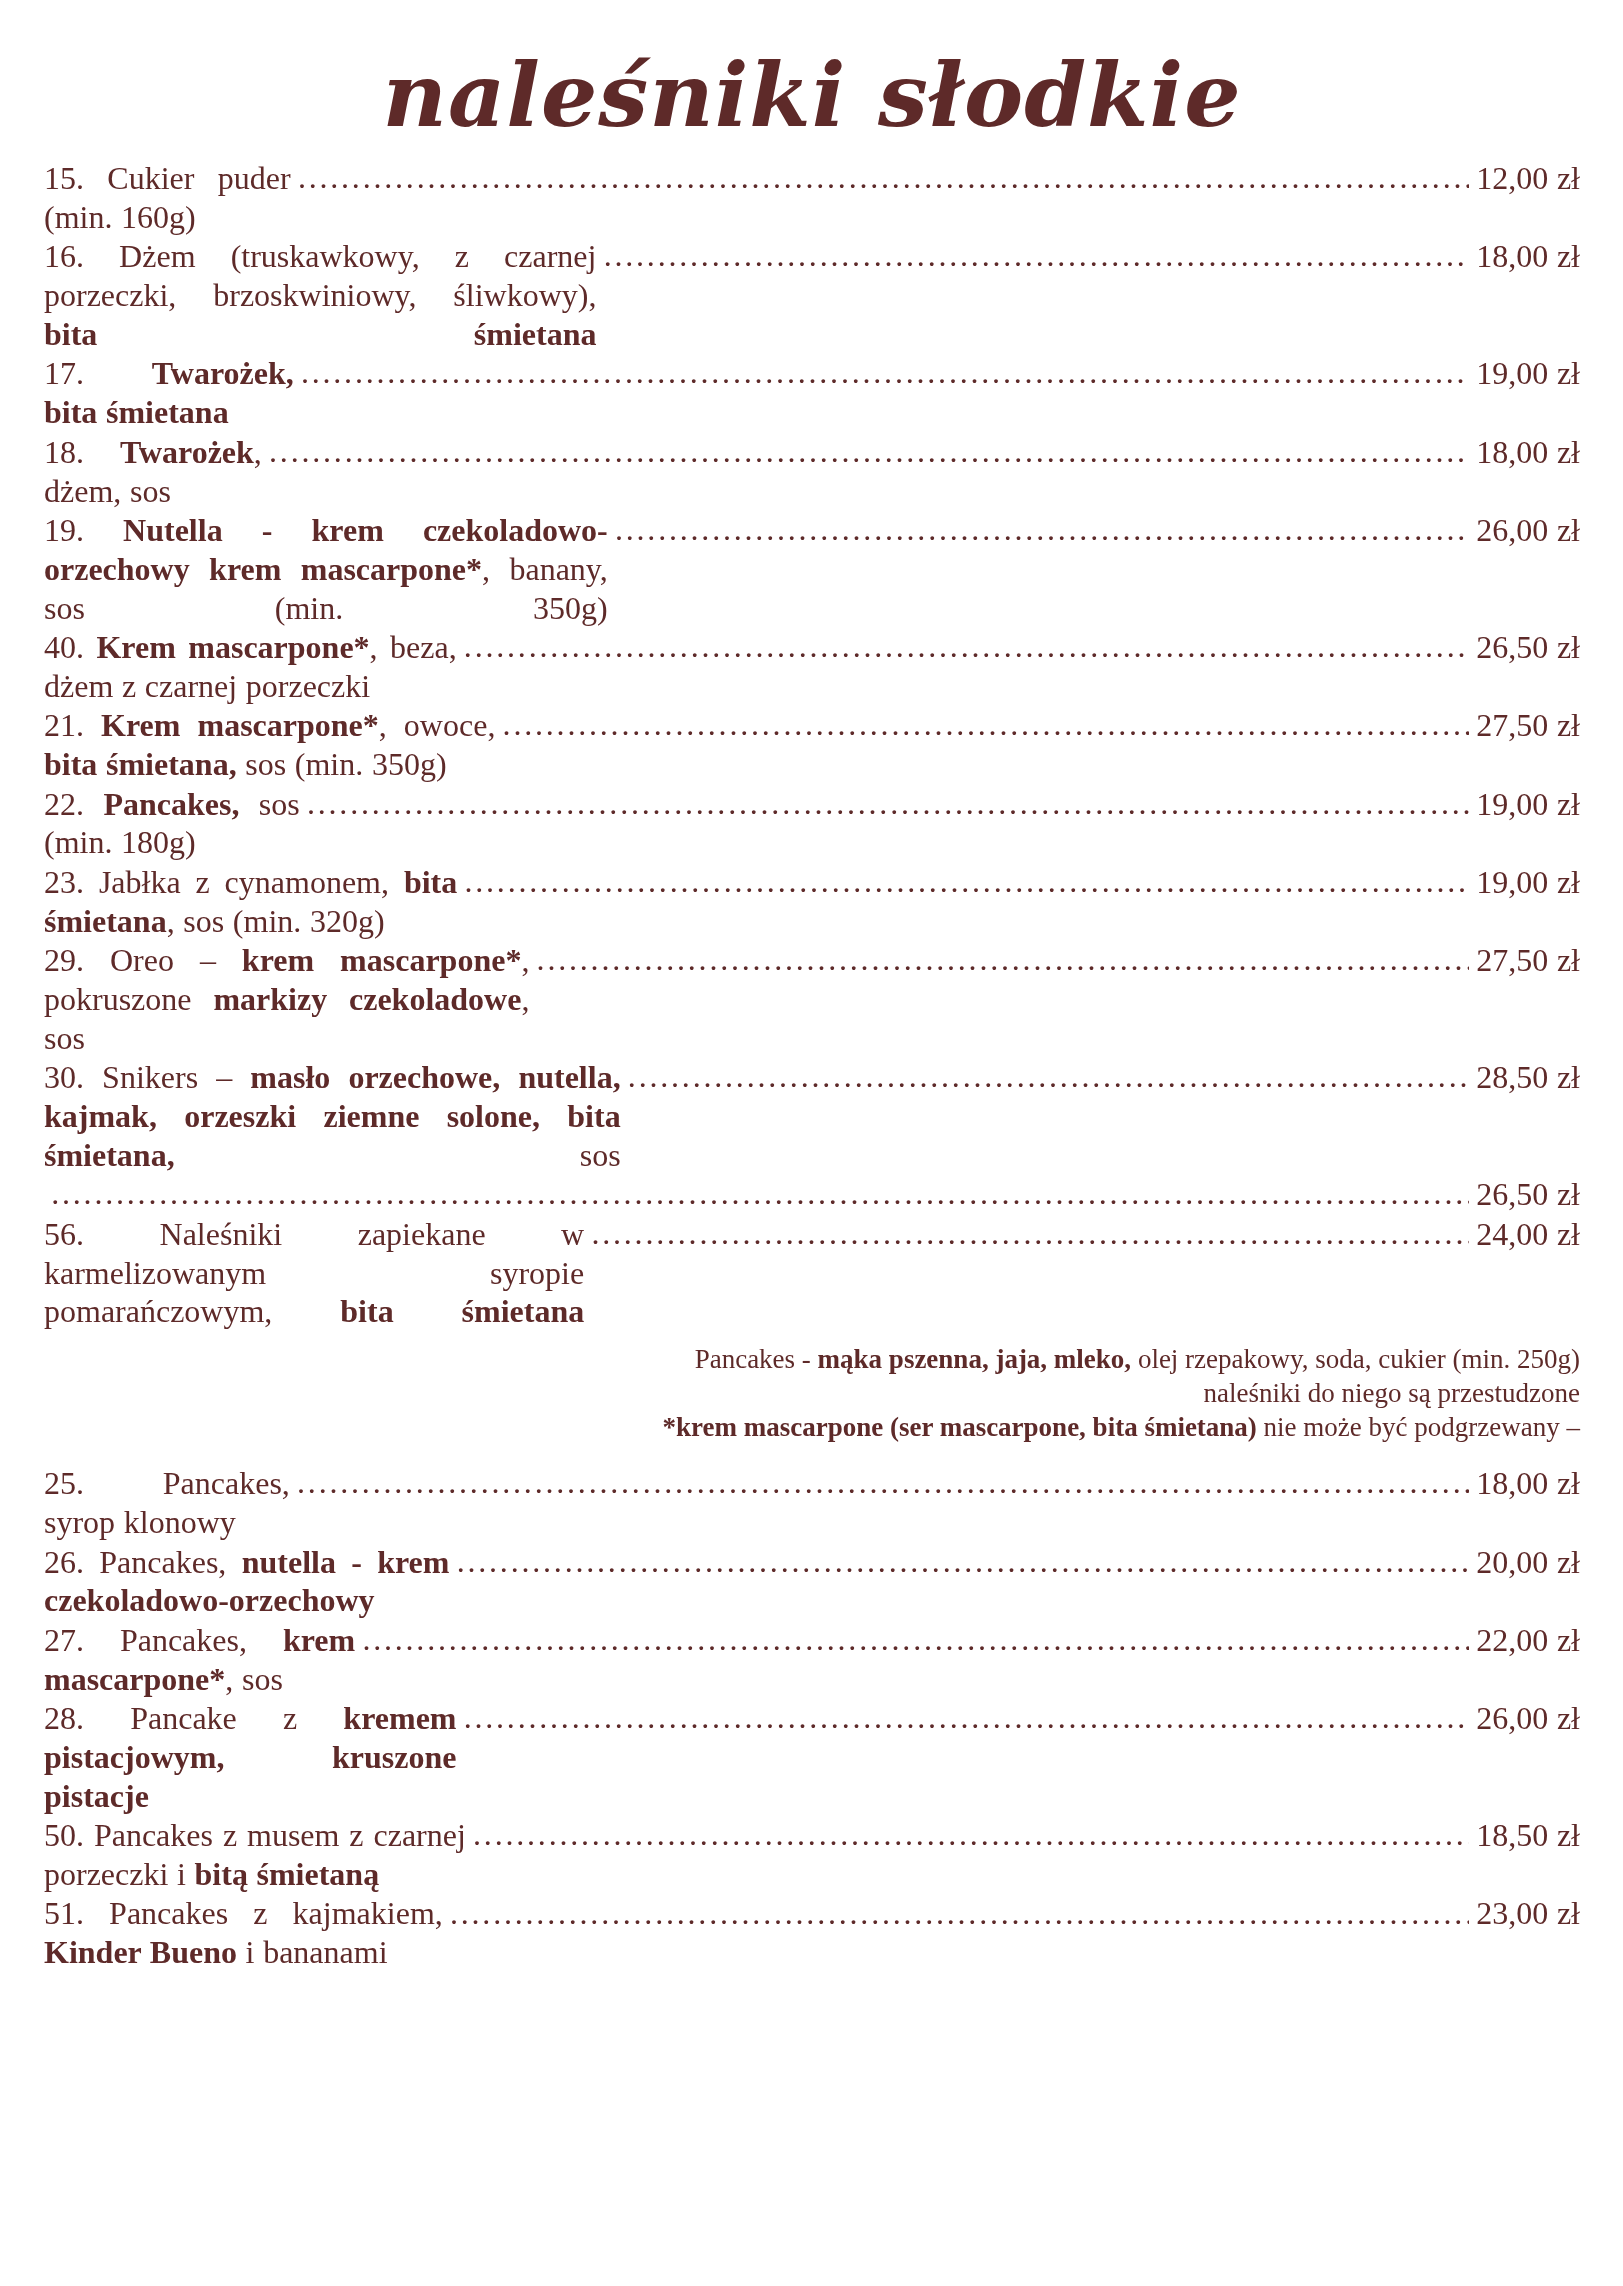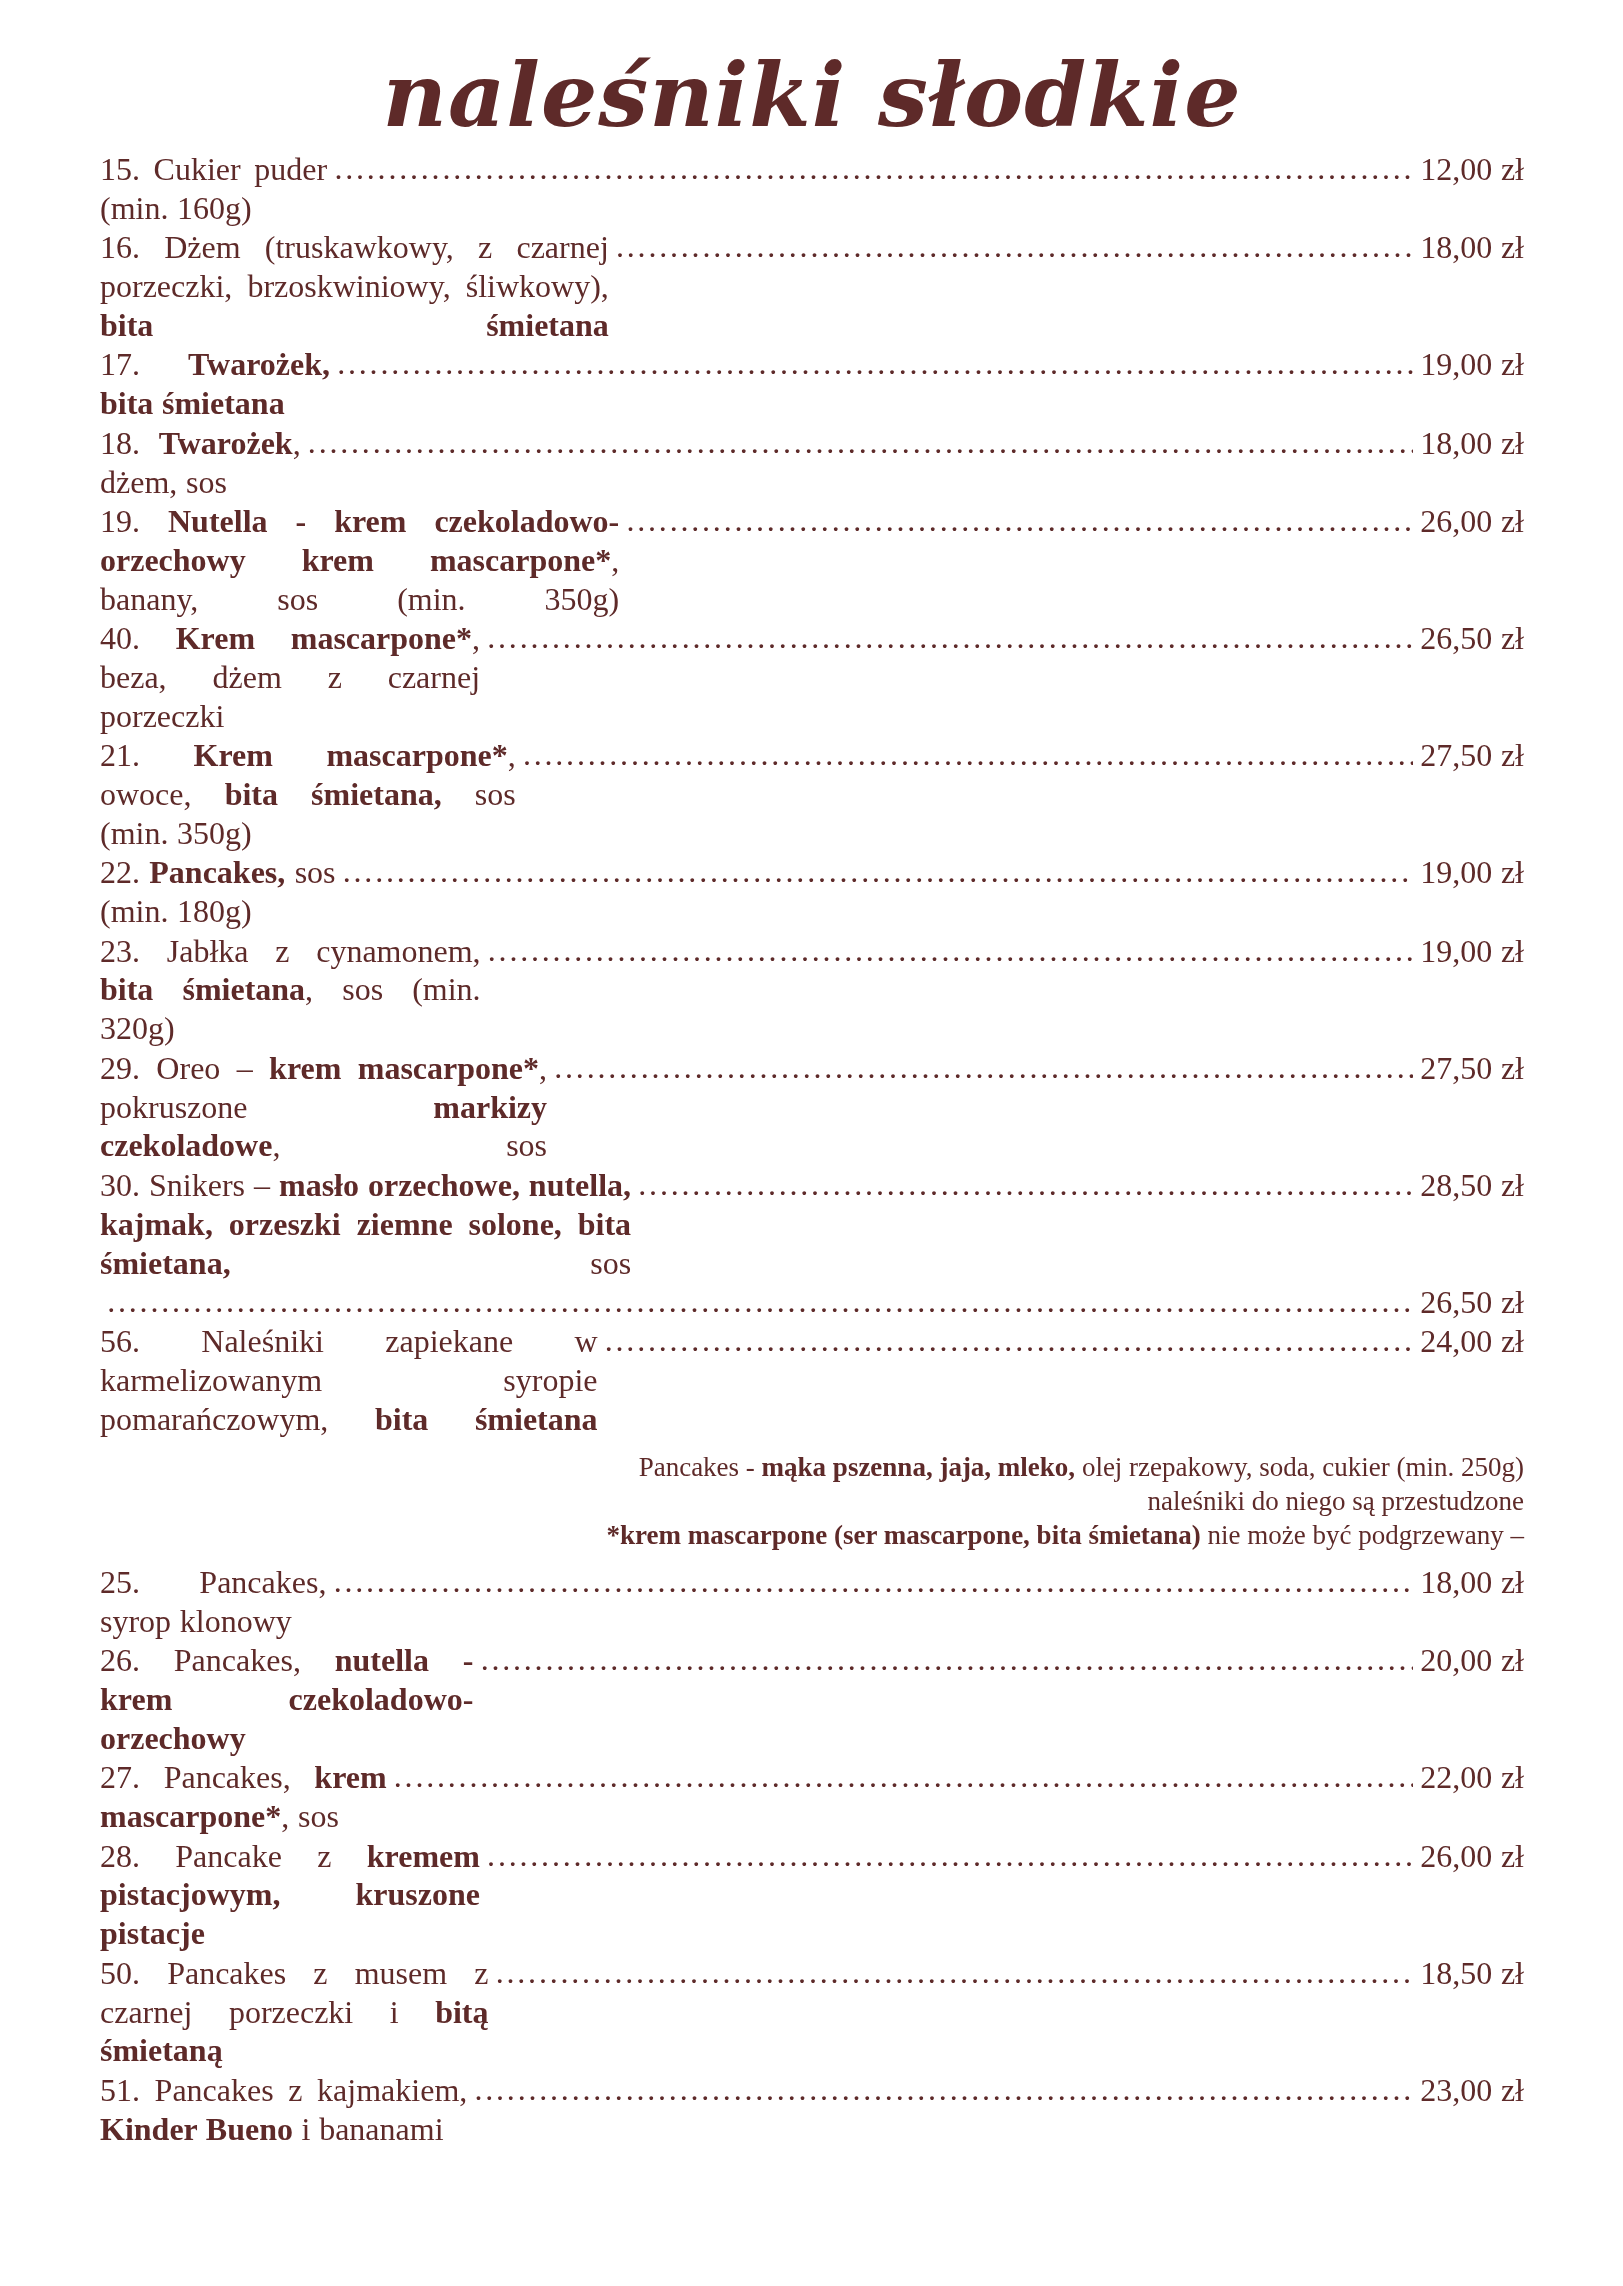--- a/index.html
+++ b/index.html
@@ -14,21 +14,21 @@
     font-family: "Liberation Serif", "DejaVu Serif", serif;
     color: #5e2a29;
     -webkit-font-smoothing: antialiased;
     overflow: hidden;
   }
   .page {
     position: relative;
     width: 1624px;
     height: 2281px;
     box-sizing: border-box;
-    padding: 0 100px;
+    padding: 0 44px;
   }
 
   
   .script-title {
     font-family: "DejaVu Serif", serif;
     font-weight: 700;
     font-style: italic;
     text-align: center;
     letter-spacing: 0.9px;
     color: #5e2a29;
@@ -47,21 +47,21 @@
   }
   .subtitle .b { font-weight: 700; }
   .subtitle-line2 {
     text-align: center;
     font-size: 28px;
     line-height: 1.2;
   }
 
   
   .menu {
-    margin-top: 11px;
+    margin-top: 20px;
   }
   .item {
     position: relative;
     font-size: 32px;
     line-height: 1.215;
     text-align: justify;
     text-align-last: left;
     margin: 0 0 0.5px 0;
     word-spacing: 0.02em;
   }

